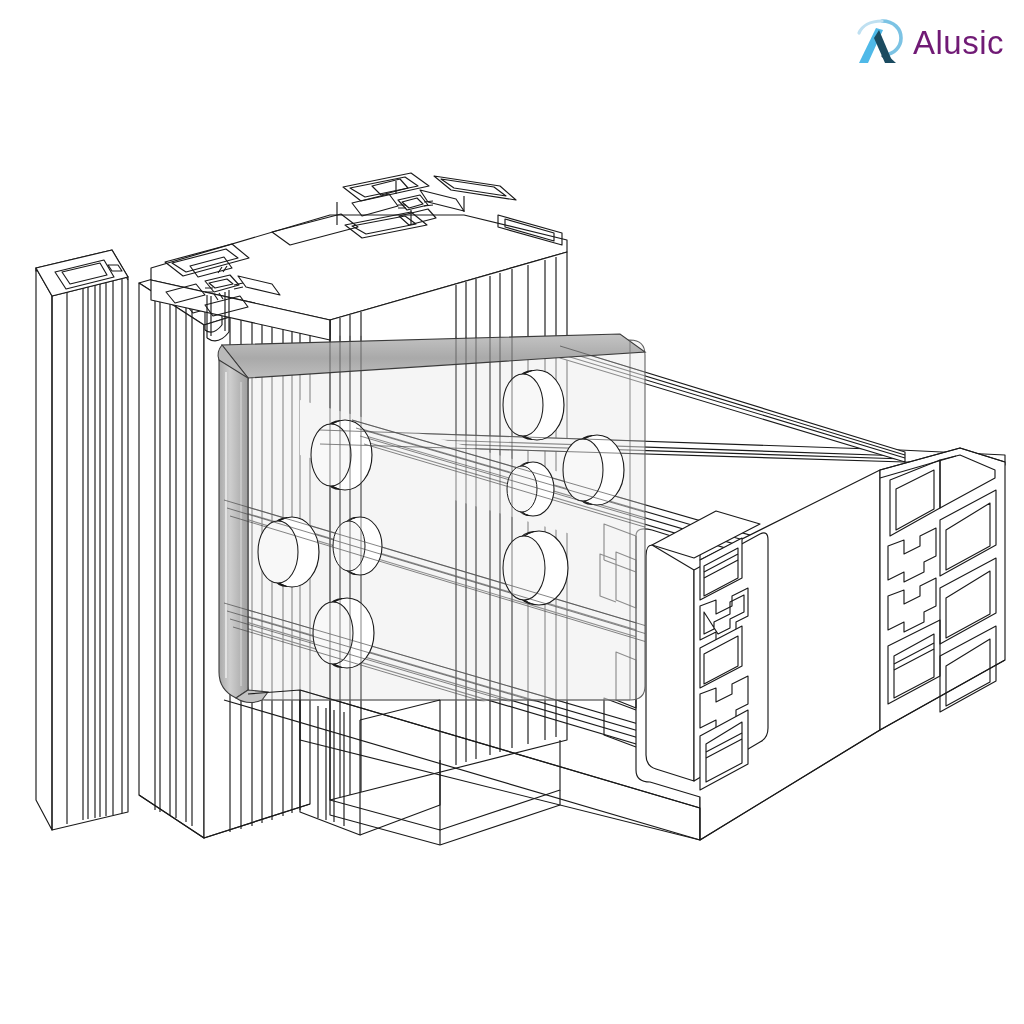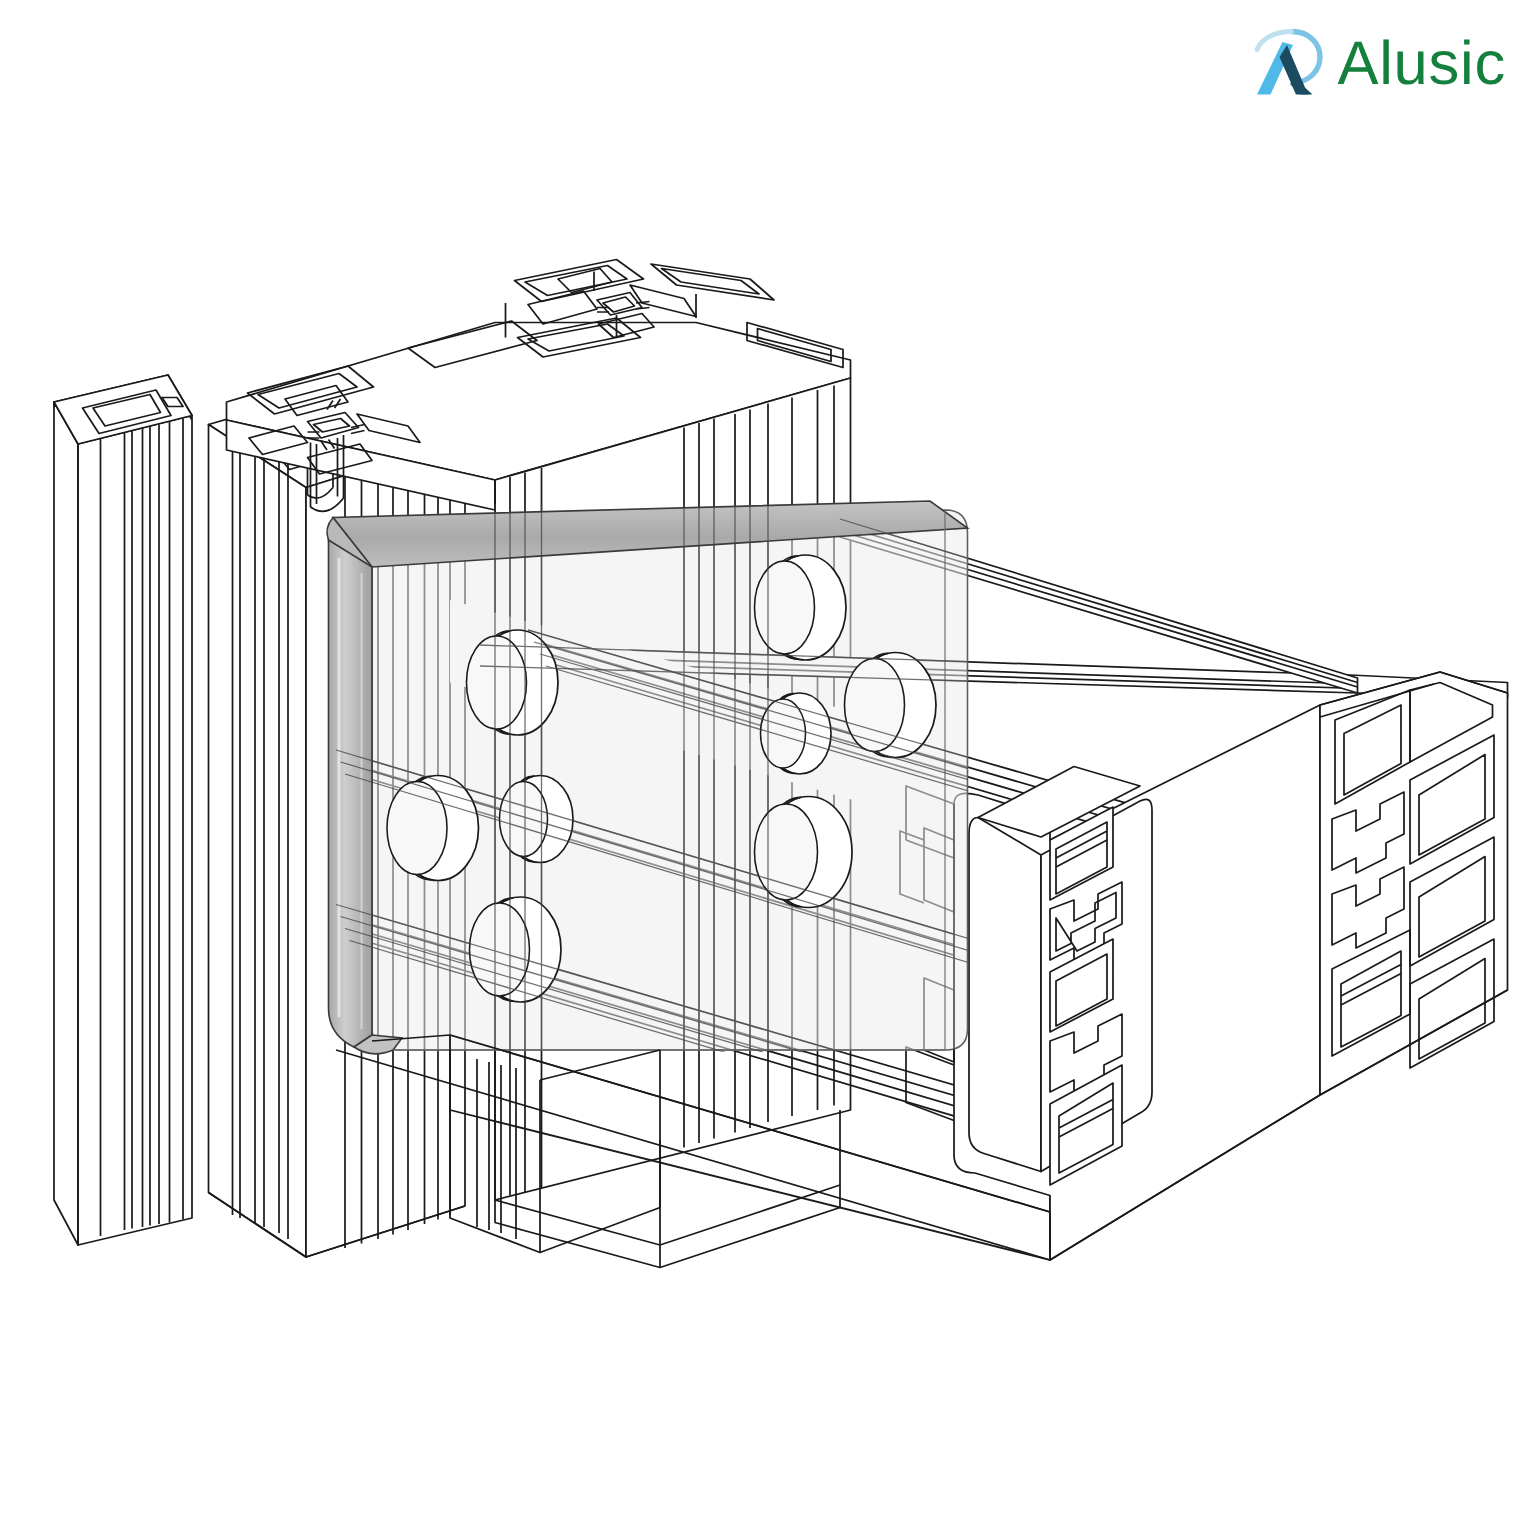--- a/index.html
+++ b/index.html
@@ -13,23 +13,23 @@
 
   
   #brand{
     position:absolute;right:20px;top:14px;
     display:flex;align-items:center;gap:9px;
     height:56px;
   }
   #brand .mark{width:52px;height:52px;display:block;}
   #brand .wordmark{
     font-family:"Liberation Sans",sans-serif;
-    font-size:41px;
+    font-size:33px;
     letter-spacing:.5px;
-    color:#15803d;
+    color:#701a75;
     font-weight:400;
     line-height:1;
     white-space:nowrap;
   }
 </style>
 </head>
 <body>
 
 <div id="stage">
 

